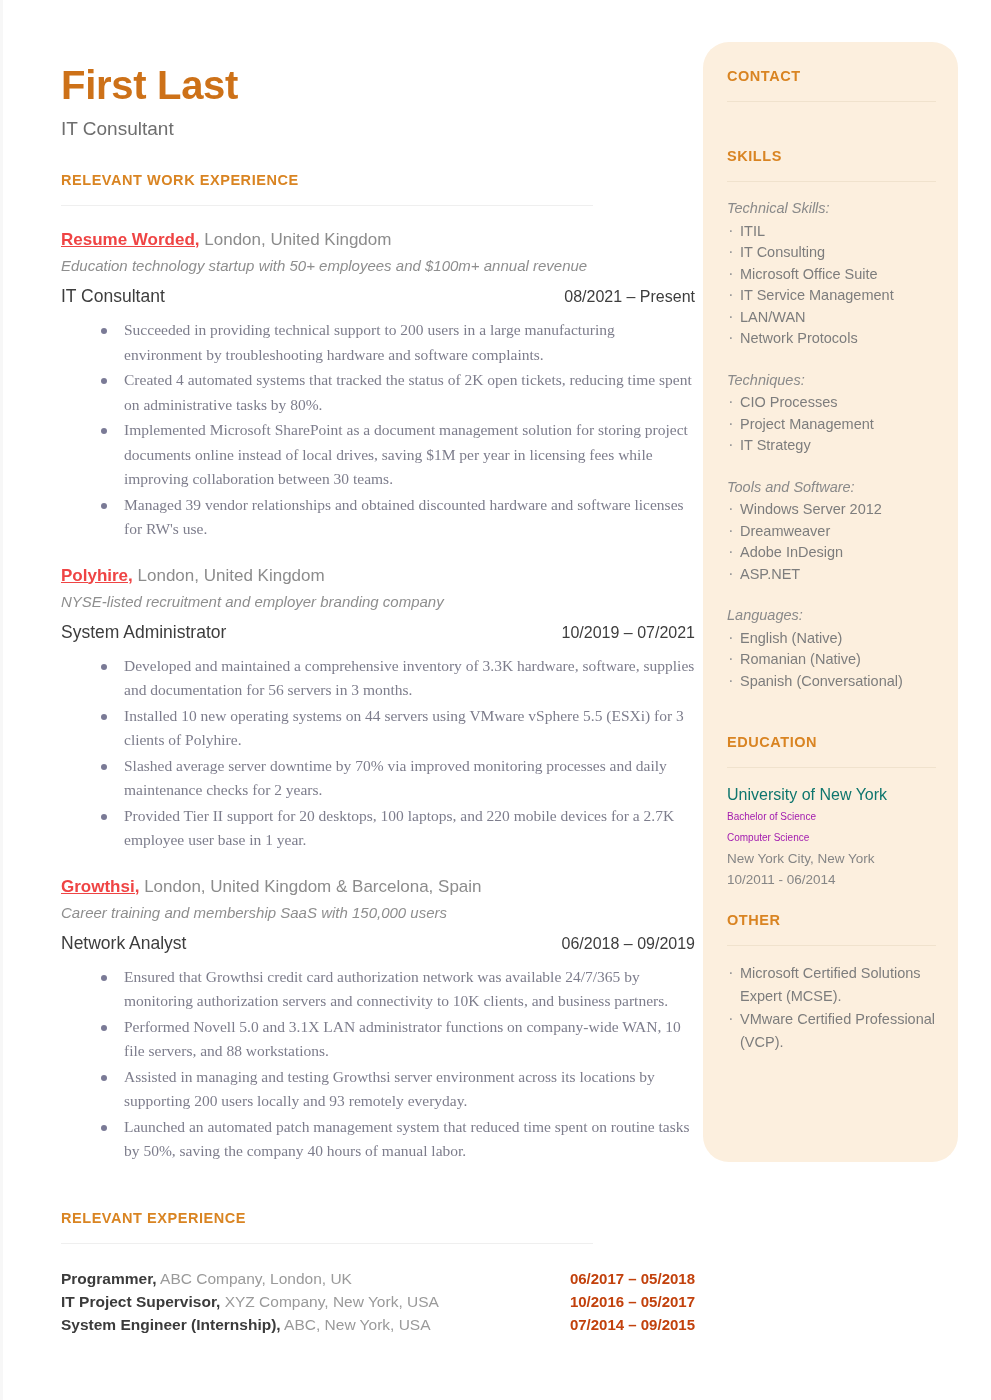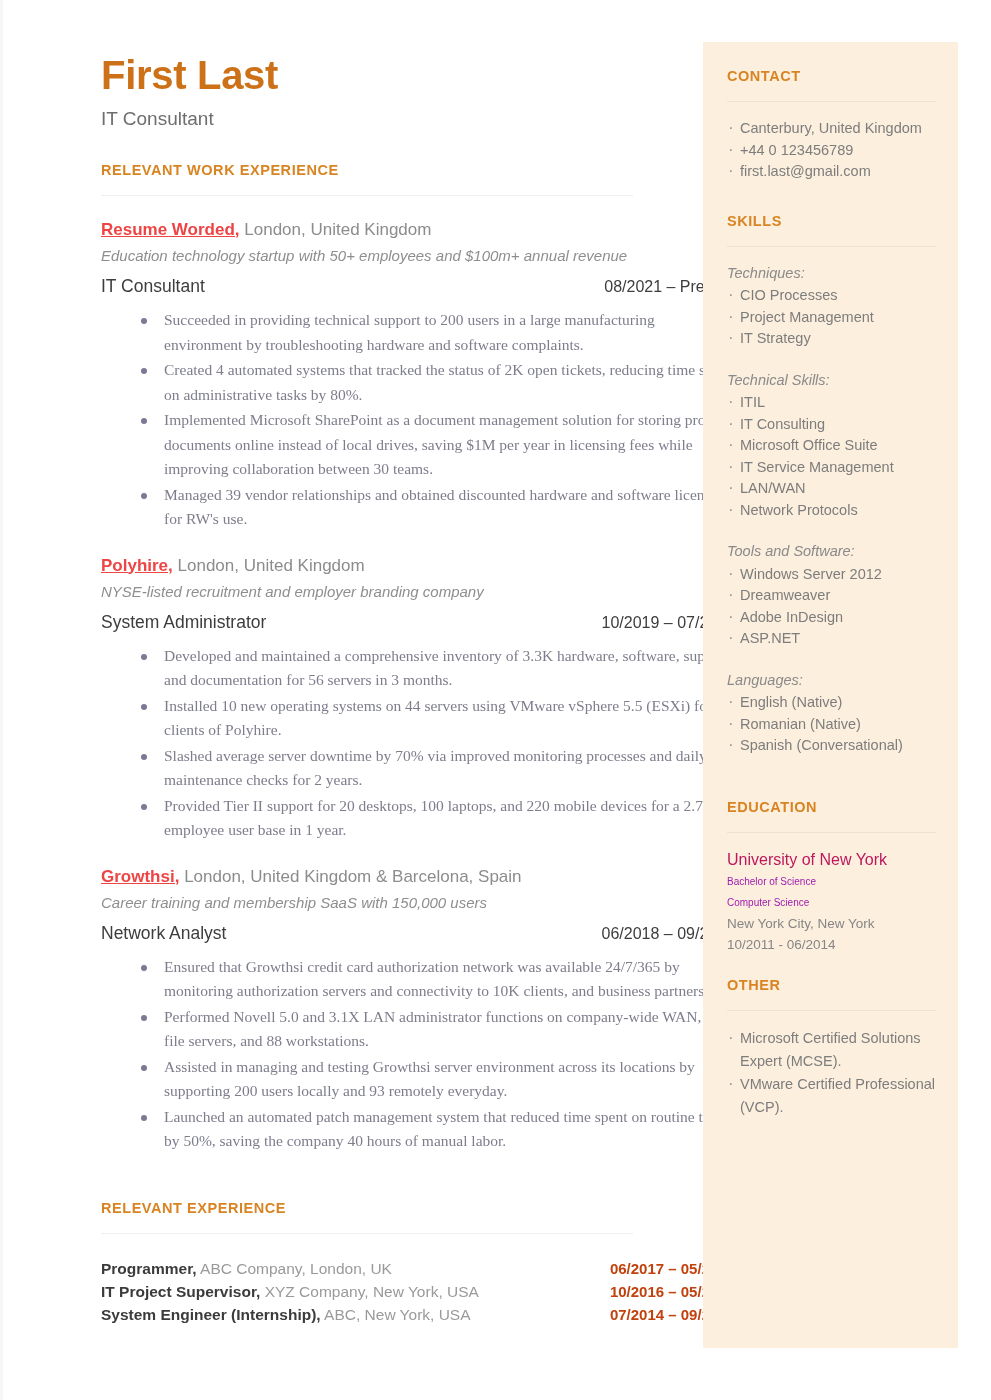--- a/index.html
+++ b/index.html
@@ -21,22 +21,23 @@
     background: #ffffff;
     border-left: 3px solid #f7f7f7;
     box-sizing: border-box;
   }
   
   .sidebar {
     position: absolute;
     left: 700px;
     top: 42px;
     width: 255px;
-    height: 1306px;
+    height: 1120px;
     background: #fcefde;
+    border-radius: 26px;
   }
   .sidebar-inner {
     padding: 26px 22px 0 24px;
   }
   .side-heading {
     color: #d98422;
     font-size: 14.5px;
     font-weight: bold;
     letter-spacing: 0.55px;
     margin: 0;
@@ -75,21 +76,21 @@
     font-size: 14.5px;
     font-style: italic;
     color: #8a8a8a;
     line-height: 21.5px;
     margin: 0 0 1px 0;
   }
   .block-gap-sm { height: 22px; }
   .block-gap-md { height: 30px; }
   .edu-name {
     font-size: 16px;
-    color: #be185d;
+    color: #0f766e;
     line-height: 22px;
     margin: 0;
   }
   .edu-line {
     font-size: 10px;
     color: #a21caf;
     line-height: 21px;
     margin: 0;
   }
   .edu-line.small {
@@ -114,23 +115,22 @@
     left: 1px;
     top: -1px;
     font-size: 17px;
     line-height: 23px;
     color: #9a9a9a;
   }
   
   .main {
     position: absolute;
     left: 58px;
-    top: 52px;
+    top: 62px;
     width: 634px;
-    margin-left: 40px;
   }
   .name {
     font-size: 40px;
     font-weight: bold;
     color: #cd7118;
     letter-spacing: -0.3px;
     line-height: 46px;
     margin: 0;
   }
   .role {
@@ -324,53 +324,48 @@
       </div>
     </div>
 
   </div>
 
   <div class="sidebar">
     <div class="sidebar-inner">
 
       <h2 class="side-heading">CONTACT</h2>
       <div class="side-rule"></div>
-      <ul class="side-list">
-        <li>Canterbury, United Kingdom</li>
-        <li>+44 0 123456789</li>
-        <li>first.last@gmail.com</li>
-      </ul>
 
       <div class="block-gap-md"></div>
 
       <h2 class="side-heading">SKILLS</h2>
       <div class="side-rule"></div>
-
-      <div class="skill-group">
-        <div class="skill-group-label">Techniques:</div>
-        <ul class="side-list">
-          <li>CIO Processes</li>
-          <li>Project Management</li>
-          <li>IT Strategy</li>
-        </ul>
-      </div>
 
       <div class="skill-group">
         <div class="skill-group-label">Technical Skills:</div>
         <ul class="side-list">
           <li>ITIL</li>
           <li>IT Consulting</li>
           <li>Microsoft Office Suite</li>
           <li>IT Service Management</li>
           <li>LAN/WAN</li>
           <li>Network Protocols</li>
         </ul>
       </div>
 
       <div class="skill-group">
+        <div class="skill-group-label">Techniques:</div>
+        <ul class="side-list">
+          <li>CIO Processes</li>
+          <li>Project Management</li>
+          <li>IT Strategy</li>
+        </ul>
+      </div>
+
+      <div class="skill-group">
         <div class="skill-group-label">Tools and Software:</div>
         <ul class="side-list">
           <li>Windows Server 2012</li>
           <li>Dreamweaver</li>
           <li>Adobe InDesign</li>
           <li>ASP.NET</li>
         </ul>
       </div>
 
       <div class="skill-group">

